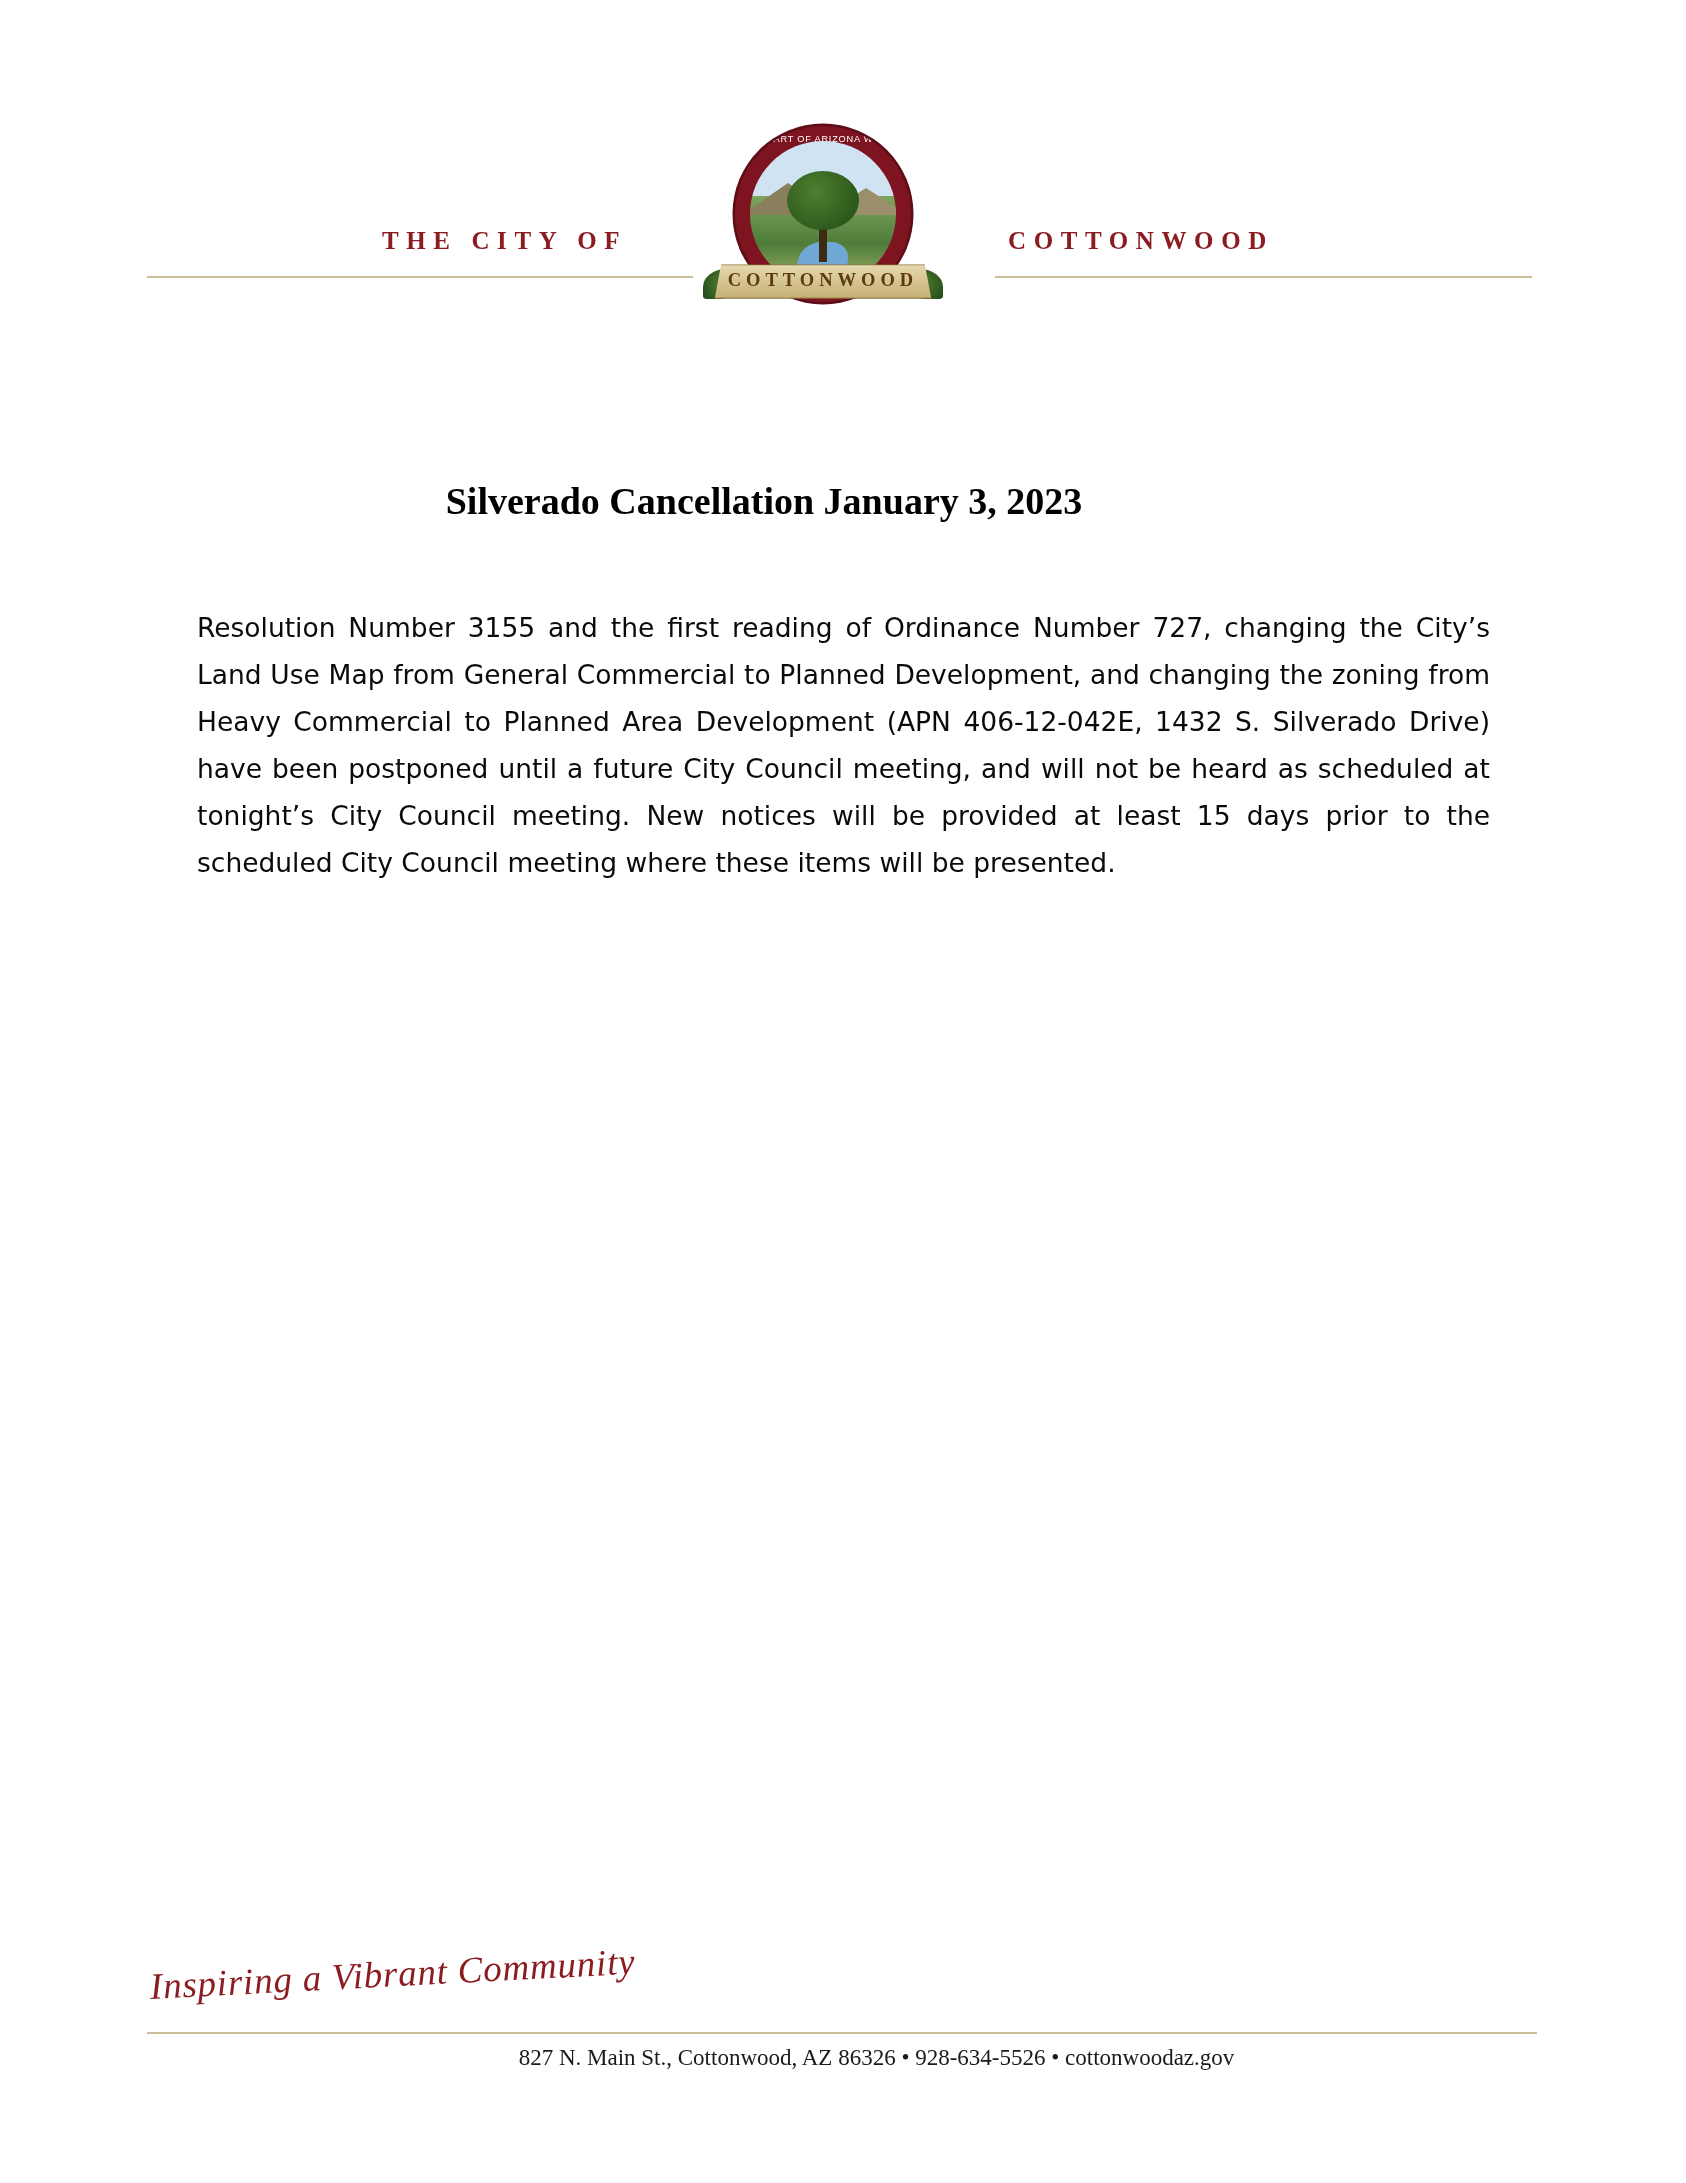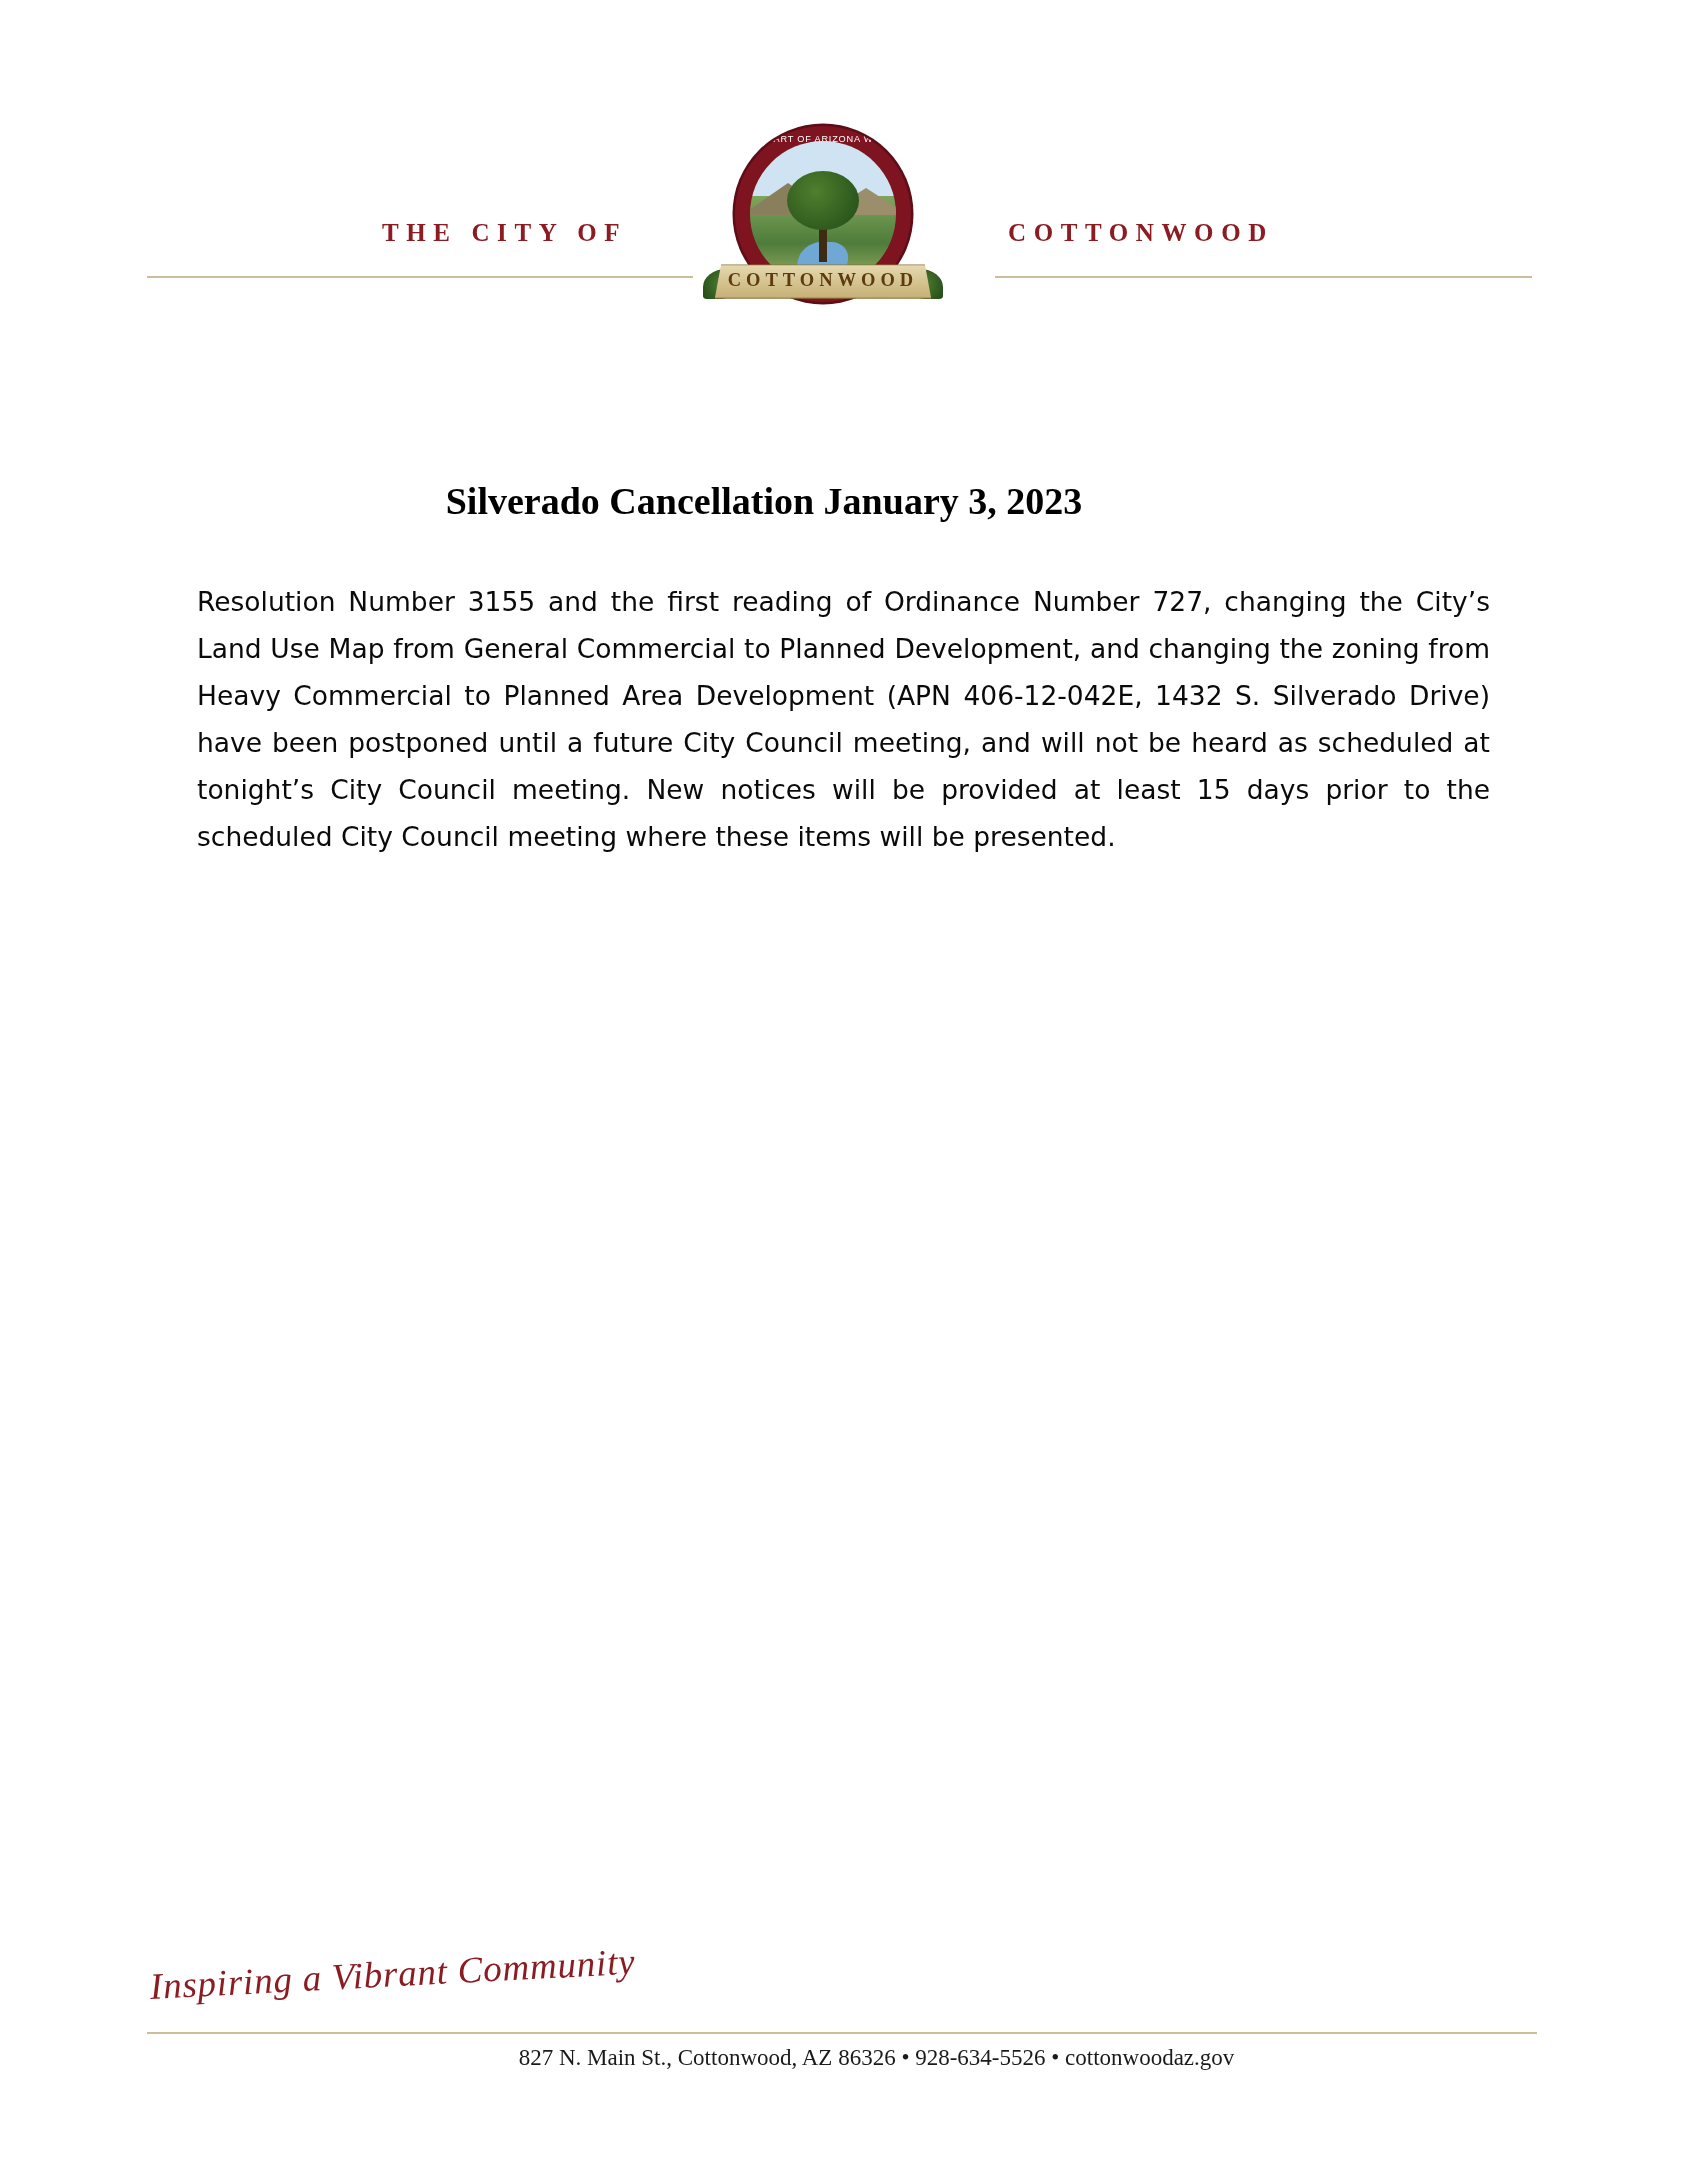--- a/index.html
+++ b/index.html
@@ -28,21 +28,21 @@
     position: absolute;
     top: 217px;
     height: 1.7px;
     background: #cbbf9a;
   }
   .lh-rule.left  { left: 147px;  width: 546px; }
   .lh-rule.right { left: 995px; width: 537px; }
 
   .lh-text {
     position: absolute;
-    top: 160px;
+    top: 168px;
     font-family: "Liberation Serif", serif;
     font-size: 25px;
     letter-spacing: 7.6px;
     font-weight: bold;
     color: #8a1c22;
     white-space: nowrap;
   }
   .lh-text.city  { left: 382px; }
   .lh-text.name  { left: 1008px; }
 
@@ -180,21 +180,21 @@
     left: 0;
     width: 1528px;
     text-align: center;
     font-family: "Liberation Serif", serif;
     font-weight: bold;
     font-size: 38px;
     color: #000;
   }
   .doc-body {
     position: absolute;
-    top: 578px;
+    top: 604px;
     left: 197px;
     width: 1293px;
     font-family: "DejaVu Sans", sans-serif;
     font-size: 26.5px;
     line-height: 47px;
     text-align: justify;
     color: #0a0a0a;
   }
 
   

